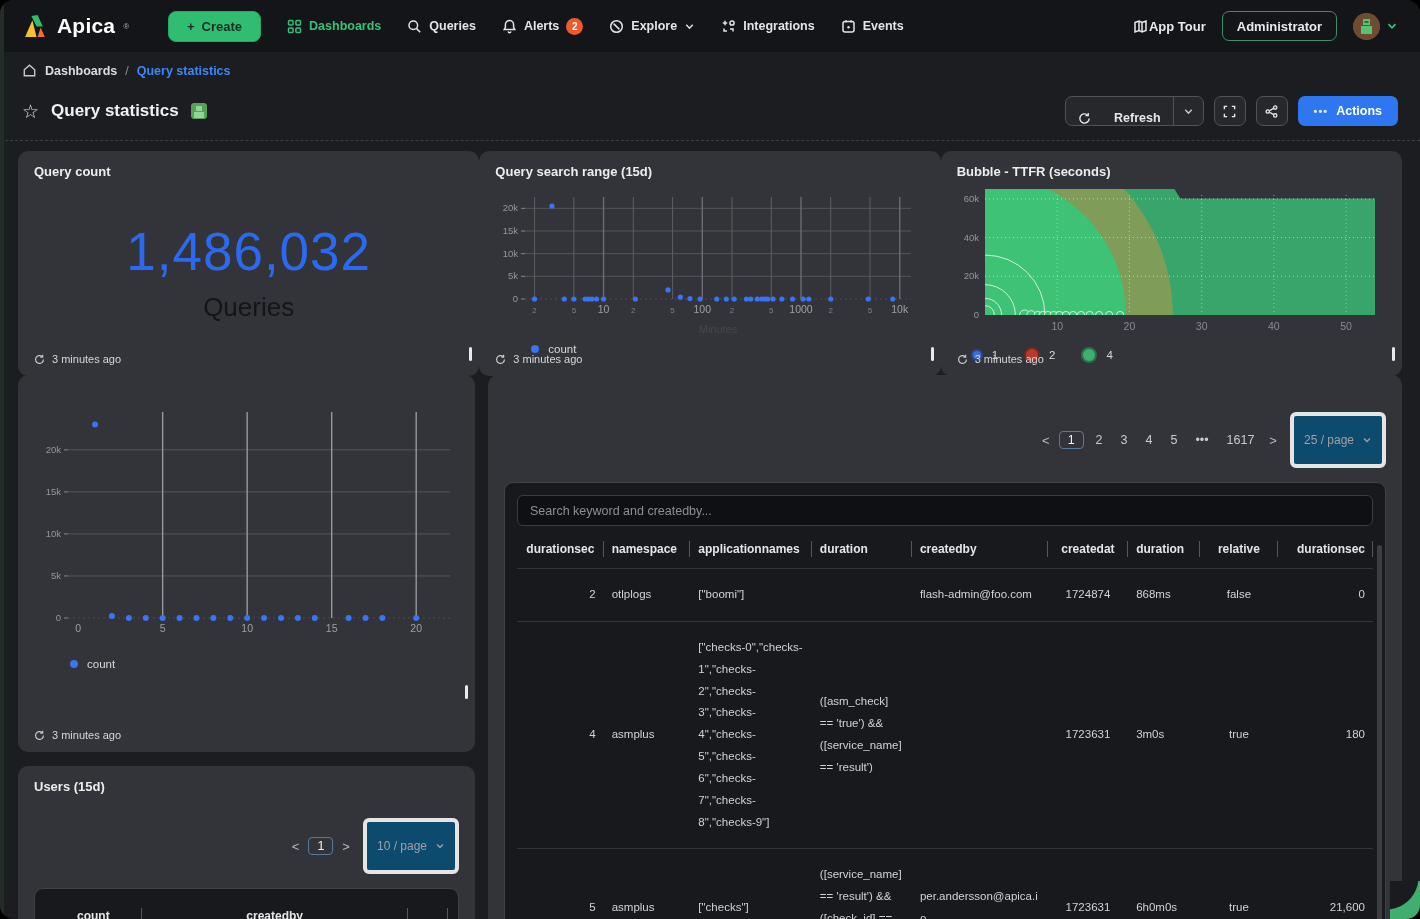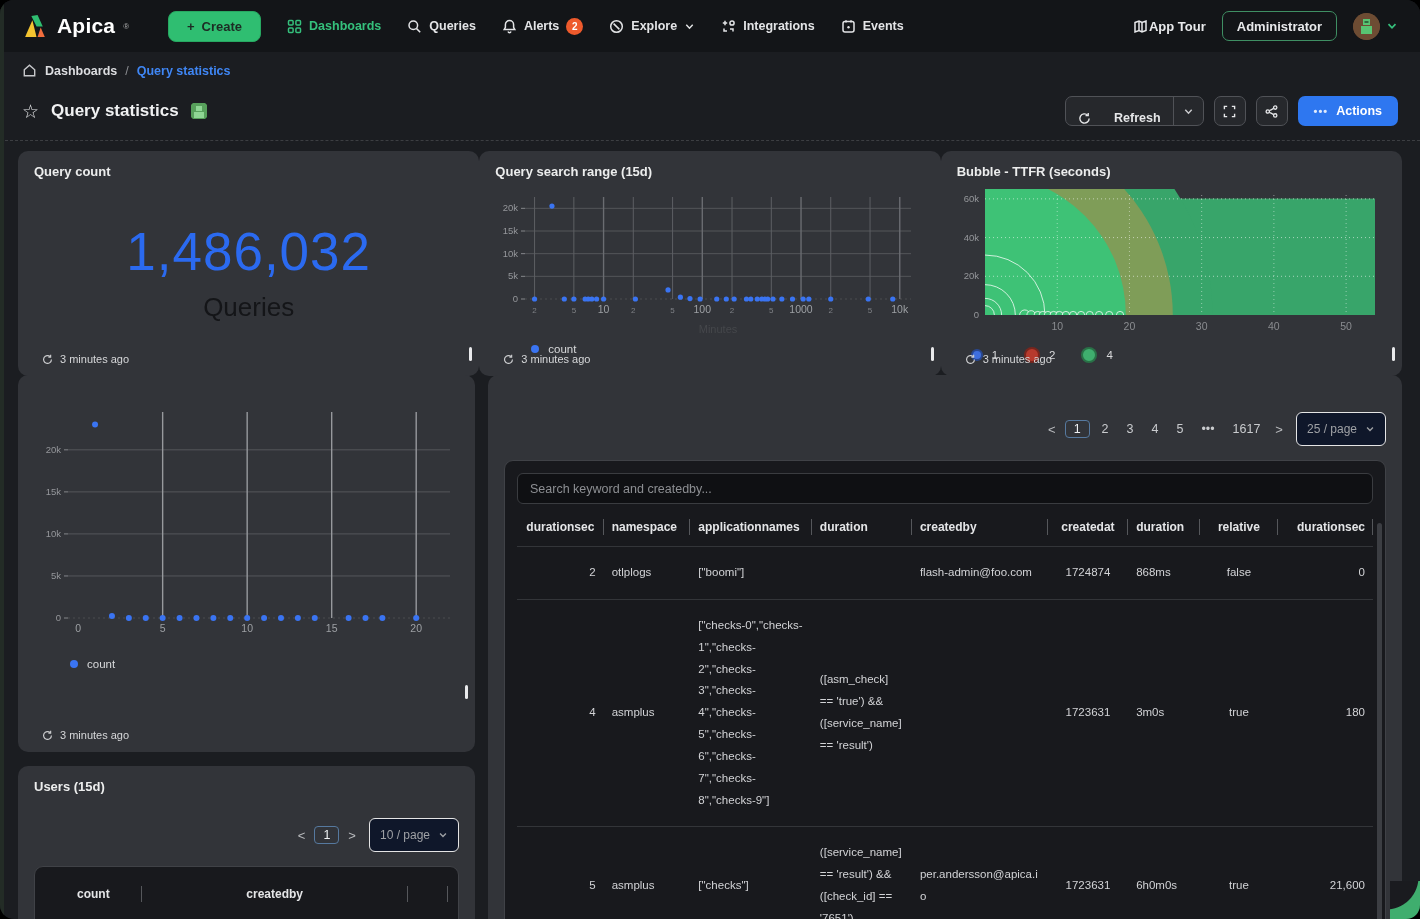--- a/index.html
+++ b/index.html
@@ -47,42 +47,42 @@
     color:#fff;font-size:12.5px;font-weight:600;cursor:pointer;}
   .dots{letter-spacing:1px;font-size:11px;opacity:.85;}
 
   
   main{padding:10px 18px 0;}
   .row1{display:grid;grid-template-columns:repeat(3,1fr);height:208px;}
   .row2{display:grid;grid-template-columns:457px 1fr;gap:13px;margin-top:16px;align-items:start;}
   .col-left{display:flex;flex-direction:column;gap:14px;}
   .panel{position:relative;background:#323439;border-radius:10px;padding:13px 16px;}
   .panel-title{font-size:13px;font-weight:700;color:#eceded;}
-  .panel-footer{position:absolute;left:24px;bottom:11px;display:flex;align-items:center;gap:7px;color:#d6d7d9;font-size:11px;}
+  .panel-footer{position:absolute;left:16px;bottom:11px;display:flex;align-items:center;gap:7px;color:#d6d7d9;font-size:11px;}
   .panel-footer svg{stroke:#cbccce;}
   .scrollhint{position:absolute;right:7px;width:3px;height:14px;background:#e9eaec;border-radius:2px;cursor:pointer;}
   .legend{display:flex;align-items:center;gap:9px;margin:8px 0 0 36px;font-size:11.5px;color:#d8d9db;cursor:pointer;}
   .legend-dot{width:8px;height:8px;border-radius:50%;background:#3a74f2;}
   .bubble-legend{display:flex;align-items:center;gap:26px;margin:8px 0 0 14px;}
   .bubble-legend .item{display:flex;align-items:center;gap:9px;font-size:11.5px;color:#d8d9db;cursor:pointer;}
 
   
   .qc-center{text-align:center;margin-top:42px;}
   .qc-value{font-size:53px;color:#2b6af0;letter-spacing:1px;}
   .qc-unit{font-size:26px;color:#141518;margin-top:10px;}
 
   
   .qh-panel{height:800px;}
   .pager-row{display:flex;justify-content:flex-end;align-items:center;gap:10px;margin-top:24px;}
   .pager{display:flex;align-items:center;gap:6px;font-size:12.5px;color:#c9cbce;}
   .pager .pg{padding:2px 6px;cursor:pointer;border-radius:4px;}
   .pager .pg.cur{border:1px solid #56799f;color:#eef0f2;padding:1px 8px;}
   .pager .arrow{color:#b9bbbe;cursor:pointer;padding:0 3px;font-size:13px;}
-  .size-box{display:flex;align-items:center;gap:8px;border:1px solid #e5e5e5;border-radius:6px;padding:9px 10px;
-    font-size:12px;color:#9fa1a5;cursor:pointer;background:#0f172a;}
+  .size-box{display:flex;align-items:center;gap:8px;border:4px solid #e5e5e5;border-radius:6px;padding:17px 10px;
+    font-size:12px;color:#9fa1a5;cursor:pointer;background:#0c4a6e;}
   .tbl-wrap{position:relative;margin-top:14px;background:#18191d;border:1px solid #404247;border-radius:9px;
     padding:12px 12px 0;overflow:hidden;}
   .search-input{width:100%;background:#0f1013;border:1px solid #3a3c40;border-radius:6px;height:31px;color:#d7d8da;
     font-size:12.5px;padding:0 12px;outline:none;font-family:"Liberation Sans",sans-serif;}
   .search-input::placeholder{color:#8d8f93;}
   table.grid{width:100%;border-collapse:collapse;margin-top:4px;table-layout:fixed;}
   table.grid th{font-size:12px;font-weight:700;color:#e4e5e7;padding:12px 8px;position:relative;}
   table.grid th::after{content:'';position:absolute;right:0;top:28%;height:44%;width:1px;background:#55575b;}
   table.grid td{font-size:11.5px;color:#d2d3d6;padding:15px 8px;border-top:1px solid #333539;line-height:1.9;word-wrap:break-word;}
   .al-r{text-align:right;} .al-c{text-align:center;} .al-l{text-align:left;}

